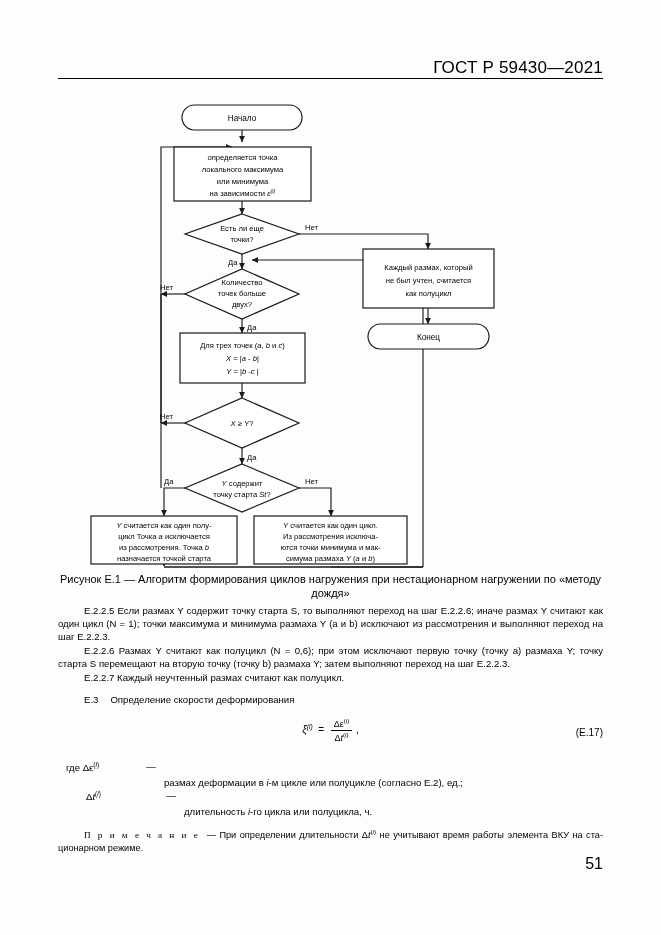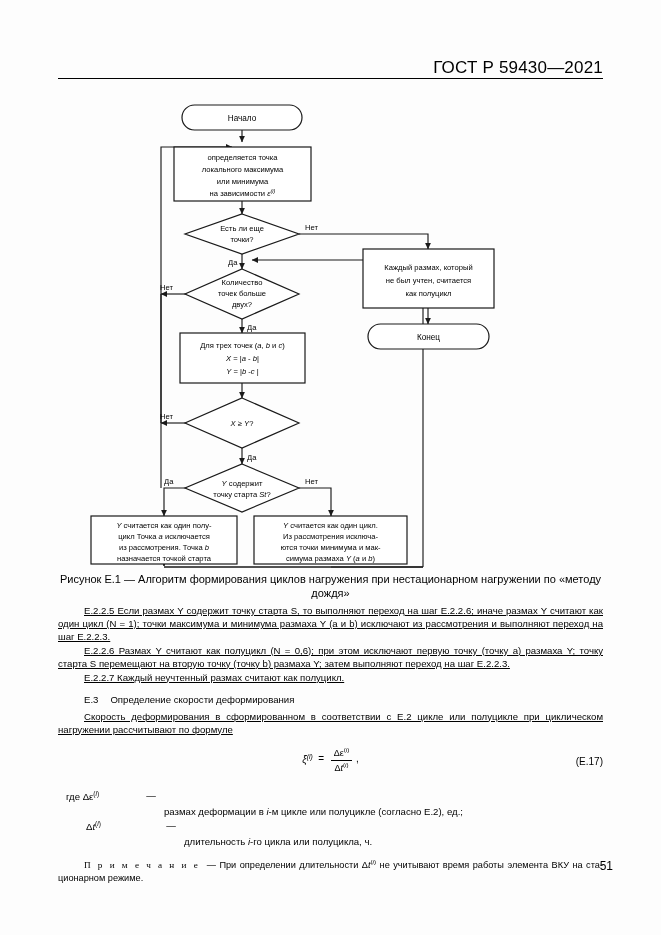--- a/index.html
+++ b/index.html
@@ -52,21 +52,21 @@
     text-align:center;
     line-height:1.3;
   }
   
   .body{
     position:absolute;top:605px;left:58px;width:545px;
     font-size:9.6px;
     line-height:1.35;
     text-align:justify;
   }
-  .para{margin:0 0 1px 0;text-indent:0;text-decoration:underline;}
+  .para{margin:0 0 1px 0;text-indent:0;}
   .para.ind{text-indent:26px;}
   .heading{
     font-weight:normal;
     margin:9px 0 4px 0;
     text-indent:26px;
   }
   .heading .hsp{display:inline-block;width:12px;}
   
   .formula-row{
     position:relative;
@@ -105,22 +105,22 @@
   .note{
     margin-top:10px;
     font-size:9.2px;
     line-height:1.4;
     text-indent:26px;
     text-align:justify;
   }
   .note .spaced{letter-spacing:2px;font-family:Liberation Serif, serif;}
   
   .page-number{
-    position:absolute;bottom:62px;right:48px;
-    font-size:12px;
+    position:absolute;bottom:62px;right:58px;
+    font-size:16px;
   }
 </style>
 </head>
 <body>
 
 <div class="page">
 
   <div class="doc-header">ГОСТ Р 59430—2021</div>
   <div class="header-rule"></div>
 
@@ -277,23 +277,20 @@
     </p>
 
     <p class="para ind">
       <span>Е.2.2.7   Каждый неучтенный размах считают как полуцикл.</span>
     </p>
 
     <p class="heading">
       <span>Е.3</span><span class="hsp"></span><span>Определение скорости деформирования</span>
     </p>
 
-    <p class="para ind">
-      <span>Скорость деформирования в сформированном в соответствии с Е.2 цикле или полуцикле при циклическом нагружении рассчитывают по формуле</span>
-    </p>
 
     <div class="formula-row">
       <div class="formula">
         <span class="ital">ξ<sup>(<span class="ital">i</span>)</sup></span>
         <span>&nbsp;=&nbsp;</span>
         <span class="frac">
           <span class="nu">Δε<sup>(<span class="ital">i</span>)</sup></span>
           <span class="de">Δ<span class="ital">t</span><sup>(<span class="ital">i</span>)</sup></span>
         </span>
         <span>,</span>

